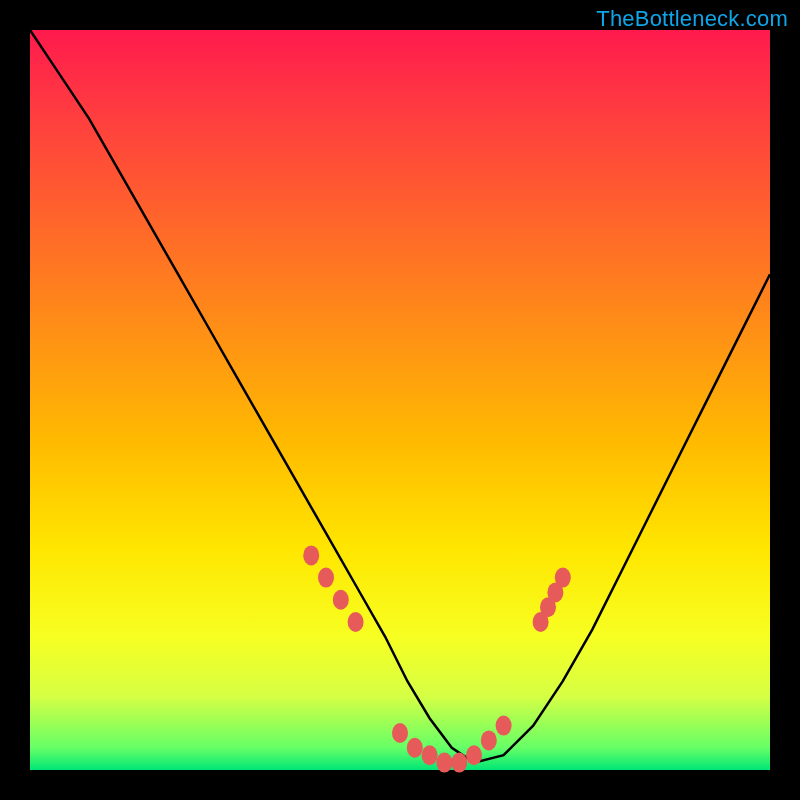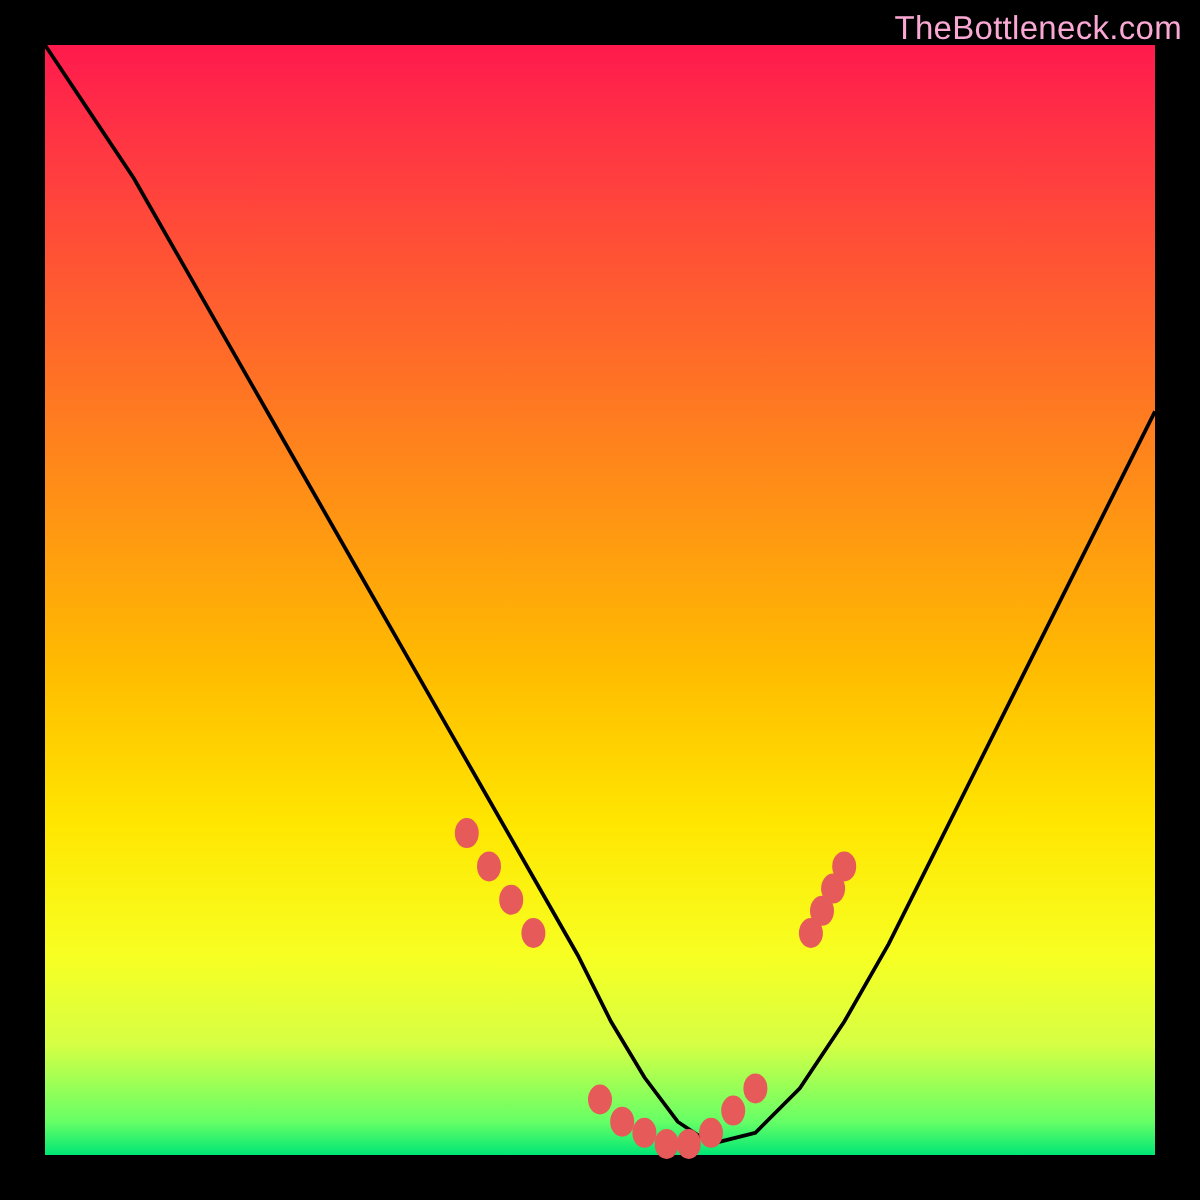--- a/index.html
+++ b/index.html
@@ -34,21 +34,21 @@
       #f7ff22 82%,
       #d6ff44 90%,
       #66ff66 97%,
       #00e676 100%
     );
   }
   .watermark {
     position: absolute;
     top: 6px;
     right: 12px;
-    color: #f9a8d4;
+    color: #0ea5e9;
     font-size: 22px;
     font-weight: 500;
     letter-spacing: 0.2px;
     user-select: none;
   }
   svg.curve {
     position: absolute;
     left: 0; top: 0;
     width: 740px;
     height: 740px;

